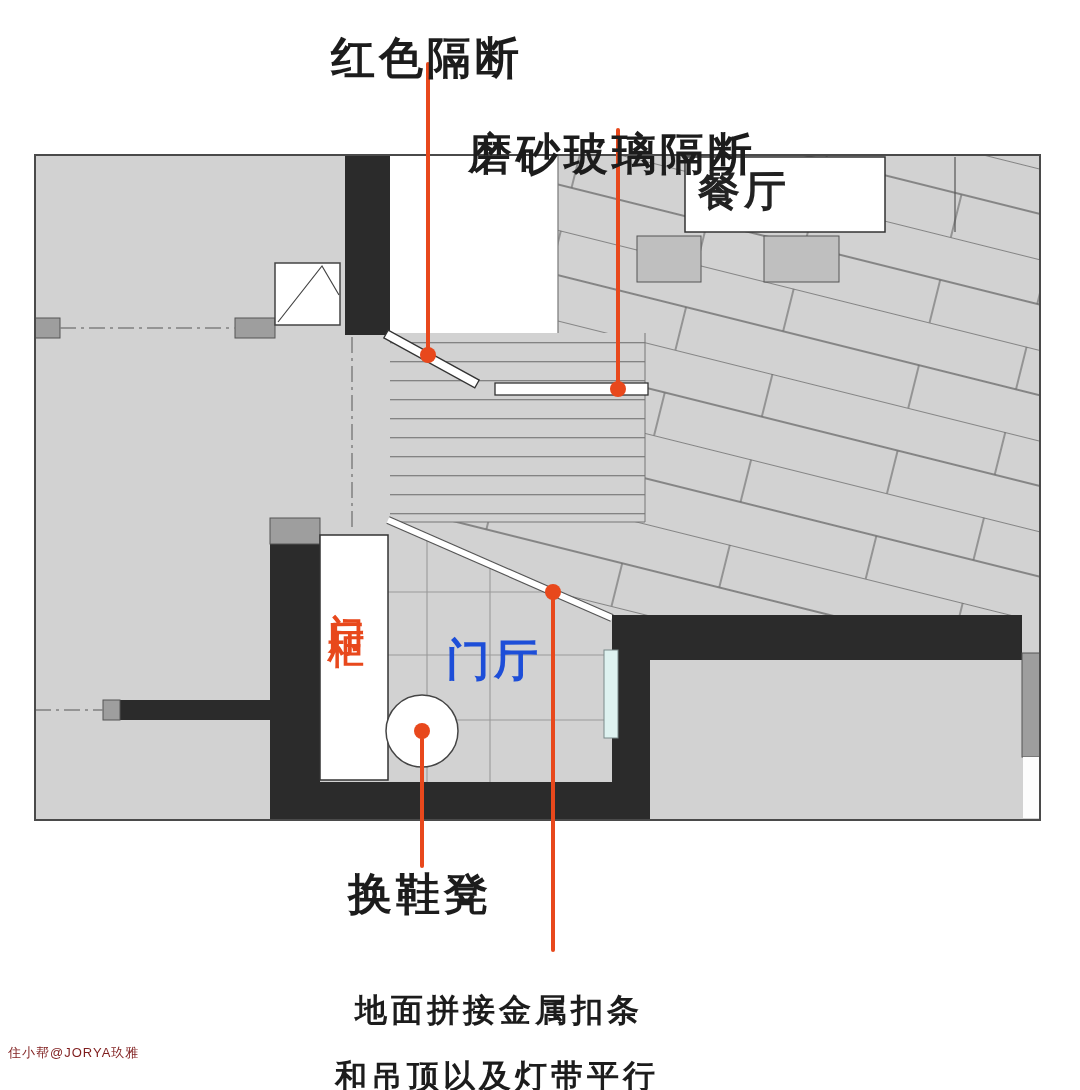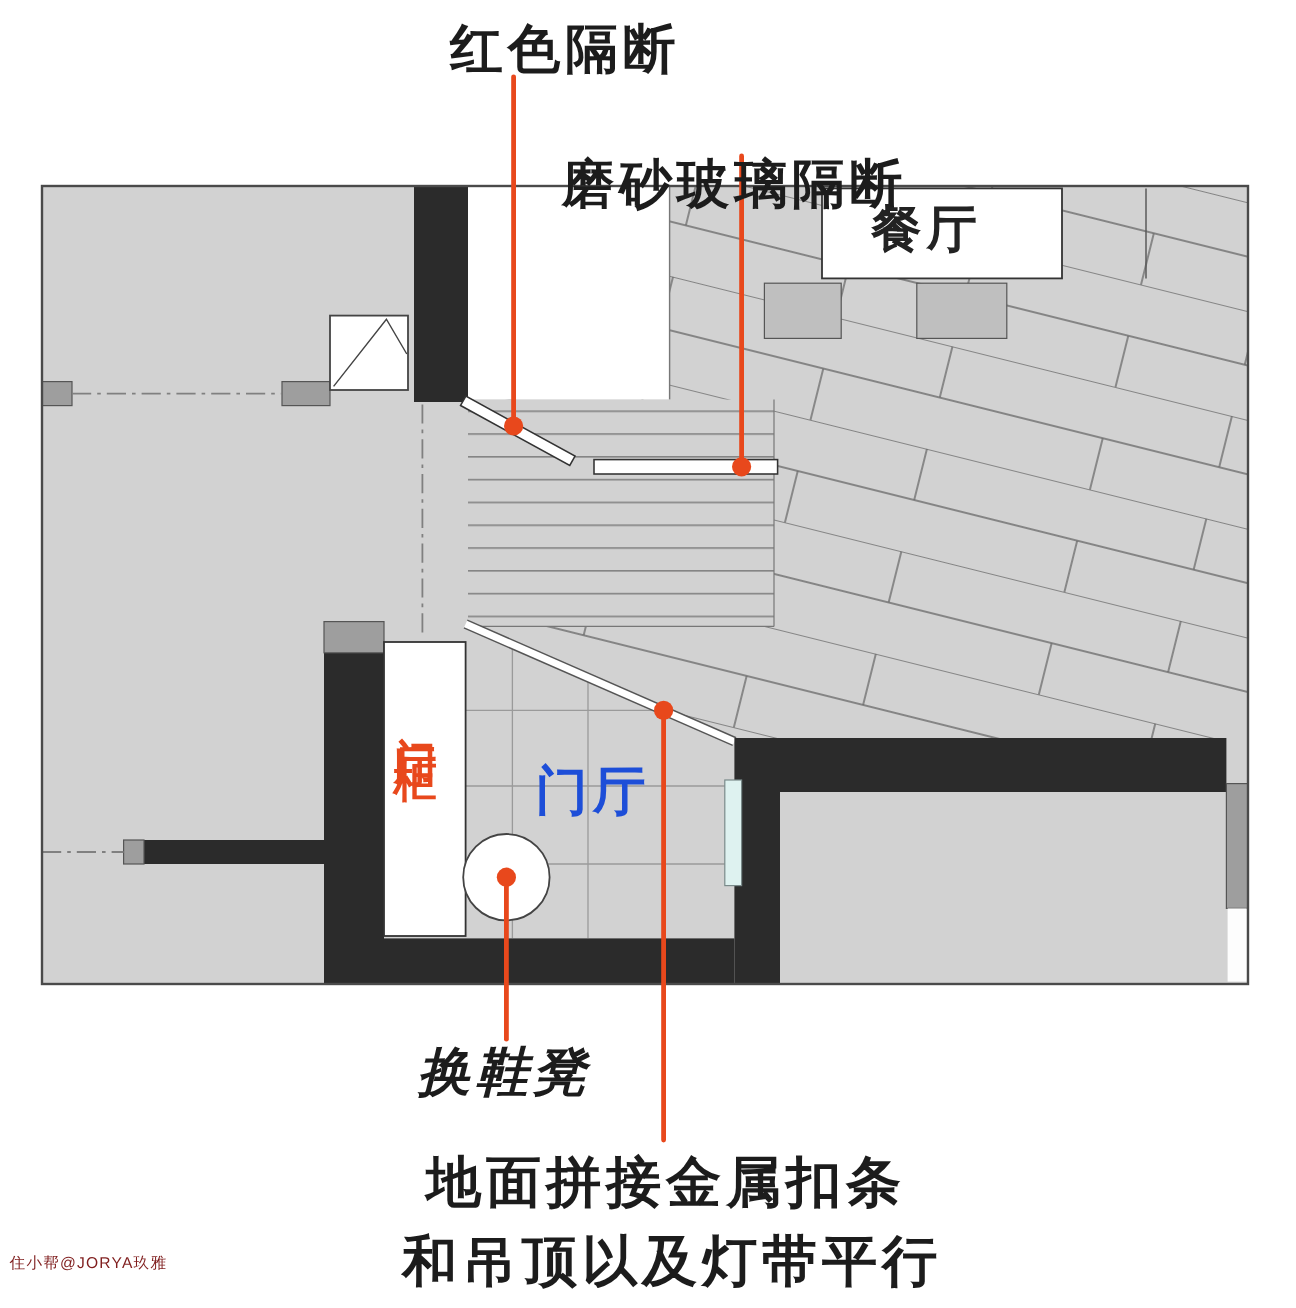--- a/index.html
+++ b/index.html
@@ -13,34 +13,34 @@
   .plan-svg{position:absolute;left:0;top:0;}
   .label{
     position:absolute;
     font-weight:700;
     color:#1c1c1c;
     letter-spacing:4px;
     white-space:nowrap;
     line-height:1;
   }
   .f44{font-size:44px;}
-  .f46{font-size:46px;}
-  .label-red-partition{left:331px;top:20px;margin-left:44px;}
+  .f46{font-size:32px;margin-top:32px;}
+  .label-red-partition{left:331px;top:36px;}
   .label-frosted{left:468px;top:84px;margin-top:48px;}
-  .label-dining{left:726px;top:170px;font-size:42px;color:#222;text-align:center;}
+  .label-dining{left:698px;top:170px;font-size:42px;color:#222;text-align:center;}
   .label-foyer{left:446px;top:638px;font-size:44px;color:#1d4ed8;}
   .label-cabinet{
     left:328px;top:584px;
     font-size:36px;
     color:#e8481c;
     writing-mode:vertical-rl;
     text-orientation:upright;
     letter-spacing:10px;
   }
-  .label-stool{left:348px;top:872px;font-style:italic;}
+  .label-stool{left:348px;top:872px;}
   .label-metal1{left:355px;top:962px;}
   .label-metal2{left:335px;top:1028px;}
   .watermark{
     position:absolute;left:8px;top:1044px;
     font-size:13px;color:#7f1d1d;font-weight:400;letter-spacing:1px;
   }
 </style>
 </head>
 <body>
 

